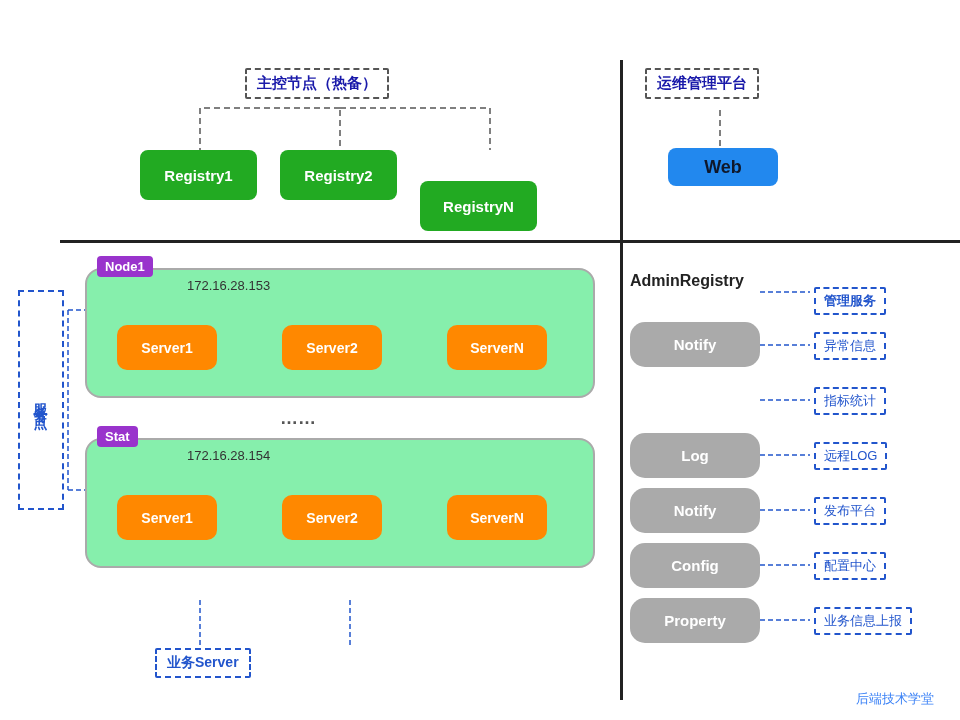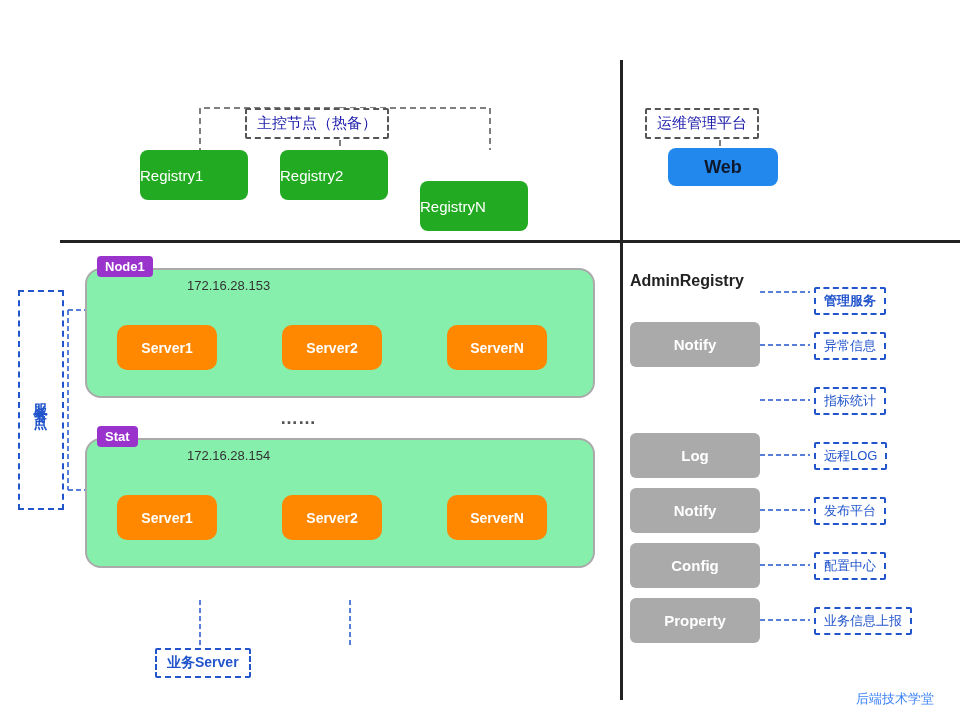--- a/index.html
+++ b/index.html
@@ -40,35 +40,35 @@
 
     
     .dashed-label {
       position: absolute;
       border: 2px dashed #555;
       padding: 4px 10px;
       font-size: 14px;
       color: #1a1aaa;
       background: #fff;
       border-radius: 2px;
-      font-weight: normal;
-      margin-top: 40px;
+      font-weight: bold;
     }
 
     
     .registry-box {
       position: absolute;
       background: #22aa22;
       color: #fff;
       border-radius: 8px;
       font-size: 15px;
-      font-weight: normal;
-      display: flex;
-      align-items: center;
-      width: 108px;
+      font-weight: bold;
+      display: flex;
+      align-items: center;
+      justify-content: center;
+      width: 117px;
       height: 50px;
     }
 
     
     .web-box {
       position: absolute;
       background: #2288ee;
       color: #0f172a;
       border-radius: 8px;
       font-size: 18px;
@@ -123,21 +123,21 @@
       justify-content: center;
       width: 100px;
       height: 45px;
     }
 
     
     .service-box {
       position: absolute;
       background: #aaaaaa;
       color: #fff;
-      border-radius: 6px;
+      border-radius: 15px;
       font-size: 15px;
       font-weight: bold;
       display: flex;
       align-items: center;
       justify-content: center;
       width: 130px;
       height: 45px;
     }
 
     

